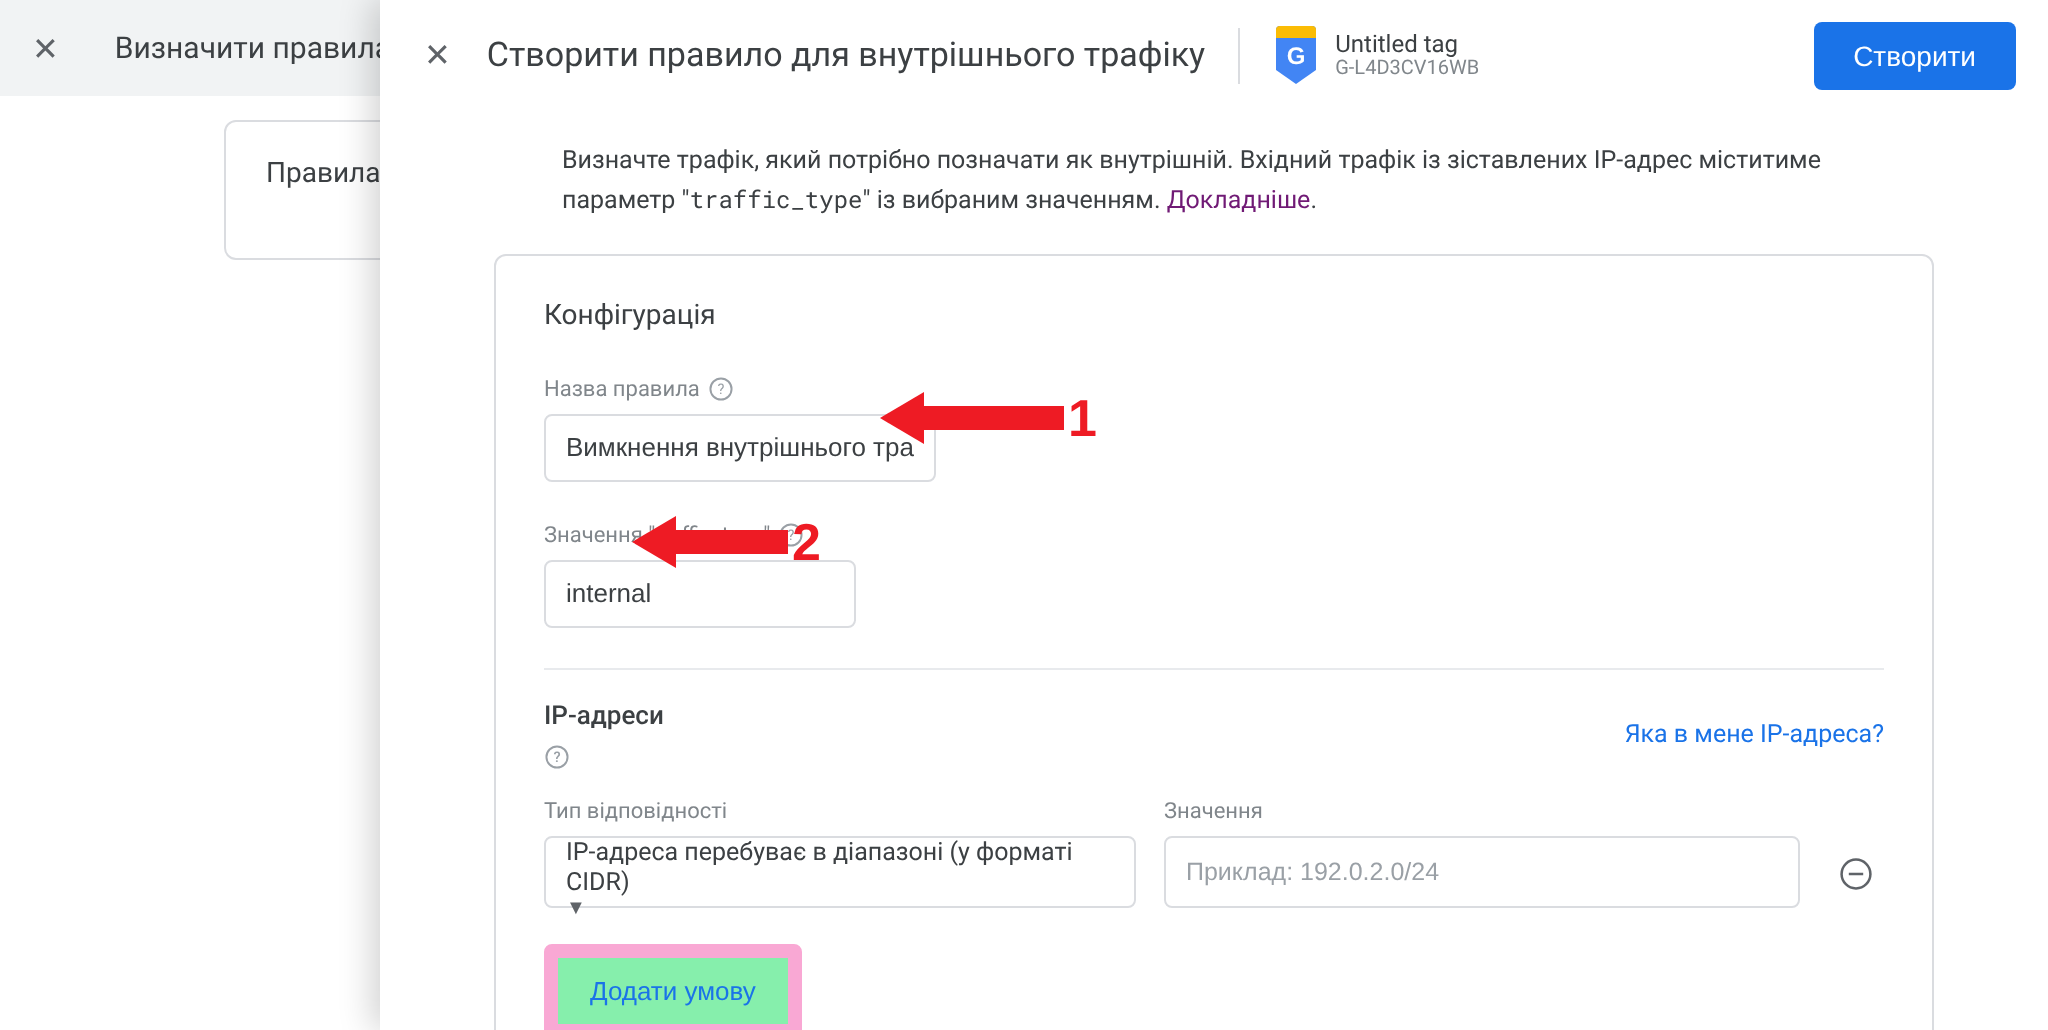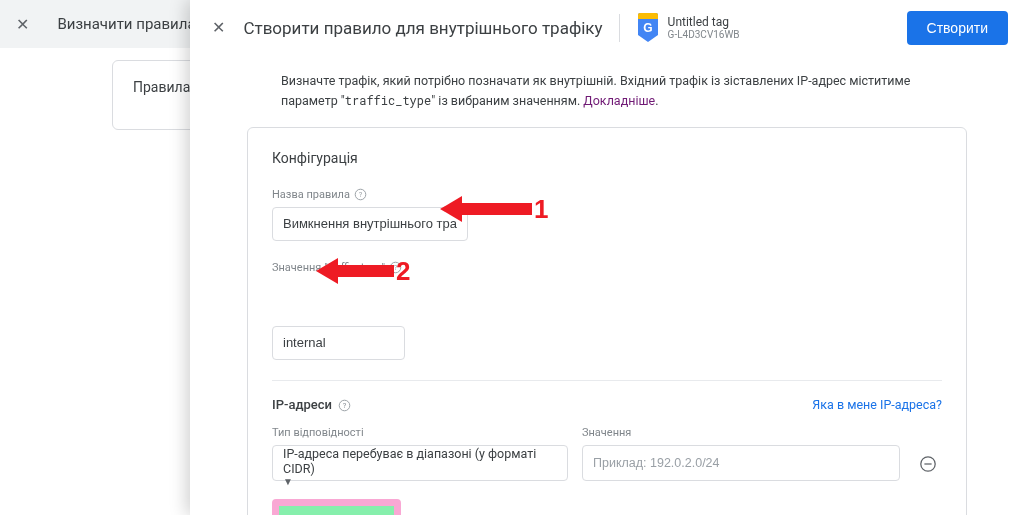--- a/index.html
+++ b/index.html
@@ -24,25 +24,25 @@
   .intro { font-size: 12.5px; color: #3c4043; max-width: 700px; margin: 8px auto 4px auto; padding: 0 24px; line-height: 1.5; }
   .intro .mono { font-family: 'Roboto Mono', monospace; font-size: 12px; }
   .intro a { color: #701a75; text-decoration: none; }
   .card { width: 720px; margin: 16px auto 0 auto; border: 1px solid #dadce0; border-radius: 6px; background: #fff; padding: 22px 24px 24px 24px; position: relative; }
   .card-title { font-size: 14px; color: #3c4043; margin-bottom: 22px; }
   .field-label { font-size: 11px; color: #80868b; display: flex; align-items: flex-end; gap: 4px; margin-bottom: 6px; }
   .help-icon { width: 13px; height: 13px; display: inline-flex; align-items: center; justify-content: center; }
   .help-icon svg { width: 13px; height: 13px; }
   .input { height: 34px; border: 1px solid #dadce0; border-radius: 4px; padding: 0 10px; font-size: 13px; color: #3c4043; outline: none; background: #fff; }
   .input.w1 { width: 196px; }
-  .input.w2 { width: 133px; margin-top: 46px; }
+  .input.w2 { width: 156px; }
   .section-gap { height: 20px; }
   .hr { height: 1px; background: #e8eaed; margin: 20px 0 16px 0; }
   .ip-head { display: flex; align-items: center; justify-content: space-between; margin-bottom: 14px; }
-  .ip-head .lbl { font-weight: 500; font-size: 13px; color: #3c4043; display: flex; align-items: flex-end; gap: 6px; }
+  .ip-head .lbl { font-weight: 500; font-size: 13px; color: #3c4043; display: flex; align-items: flex-start; gap: 6px; flex-direction: column; }
   .ip-head a { color: #1a73e8; font-size: 12.5px; text-decoration: none; }
   .ip-row { display: flex; align-items: flex-end; gap: 14px; }
   .col1 { flex: 0 0 296px; }
   .col2 { flex: 1; }
   .select { height: 36px; border: 1px solid #dadce0; border-radius: 4px; padding: 0 10px; font-size: 12.5px; color: #3c4043; display: flex; align-items: flex-start; justify-content: space-between; cursor: pointer; background: #fff; flex-direction: column; }
   .select .arrow { color: #5f6368; font-size: 10px; }
   .input.full { width: 100%; height: 36px; font-size: 12.5px; }
   .input.full::placeholder { color: #9aa0a6; }
   .remove-btn { width: 28px; height: 28px; border-radius: 50%; display: flex; align-items: center; justify-content: center; cursor: pointer; margin-bottom: 3px; }
   .remove-btn svg { width: 18px; height: 18px; }

